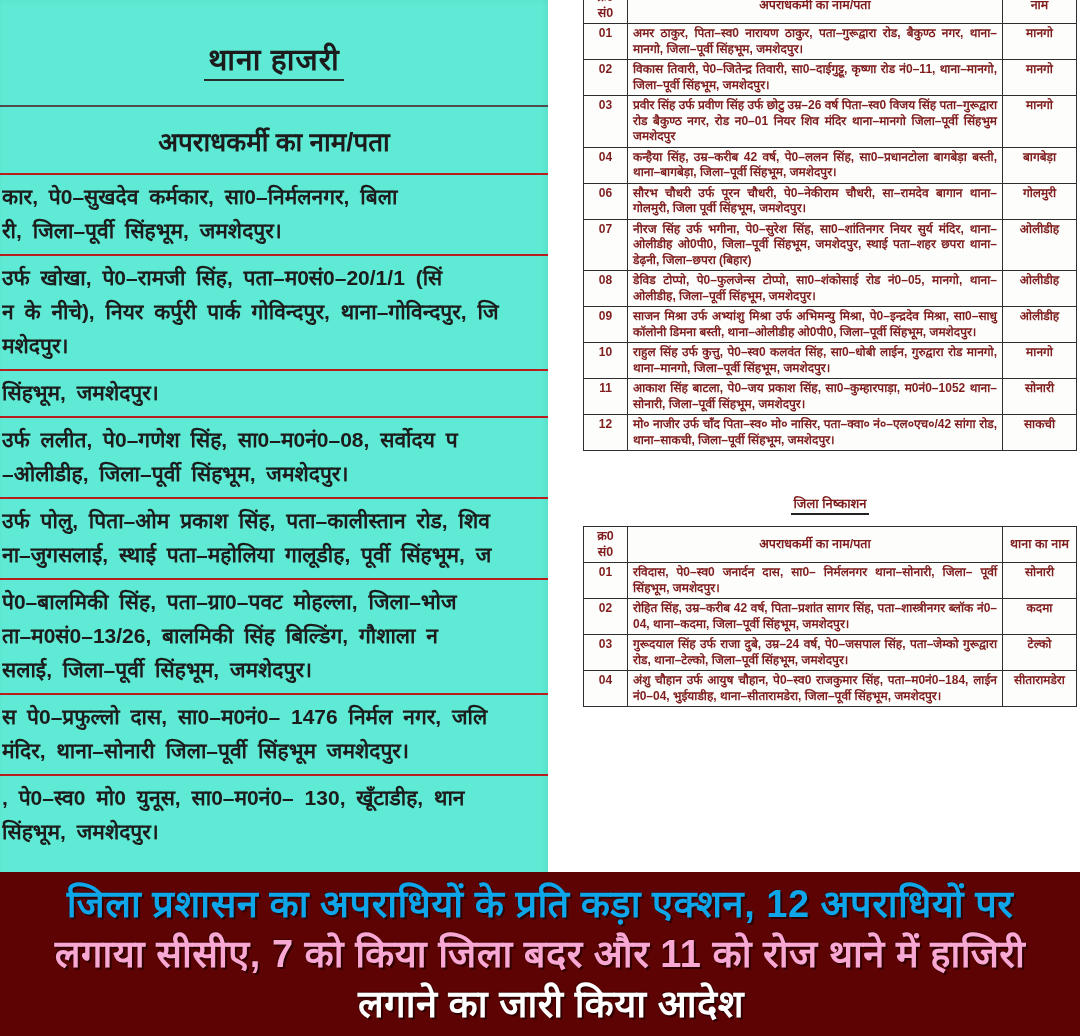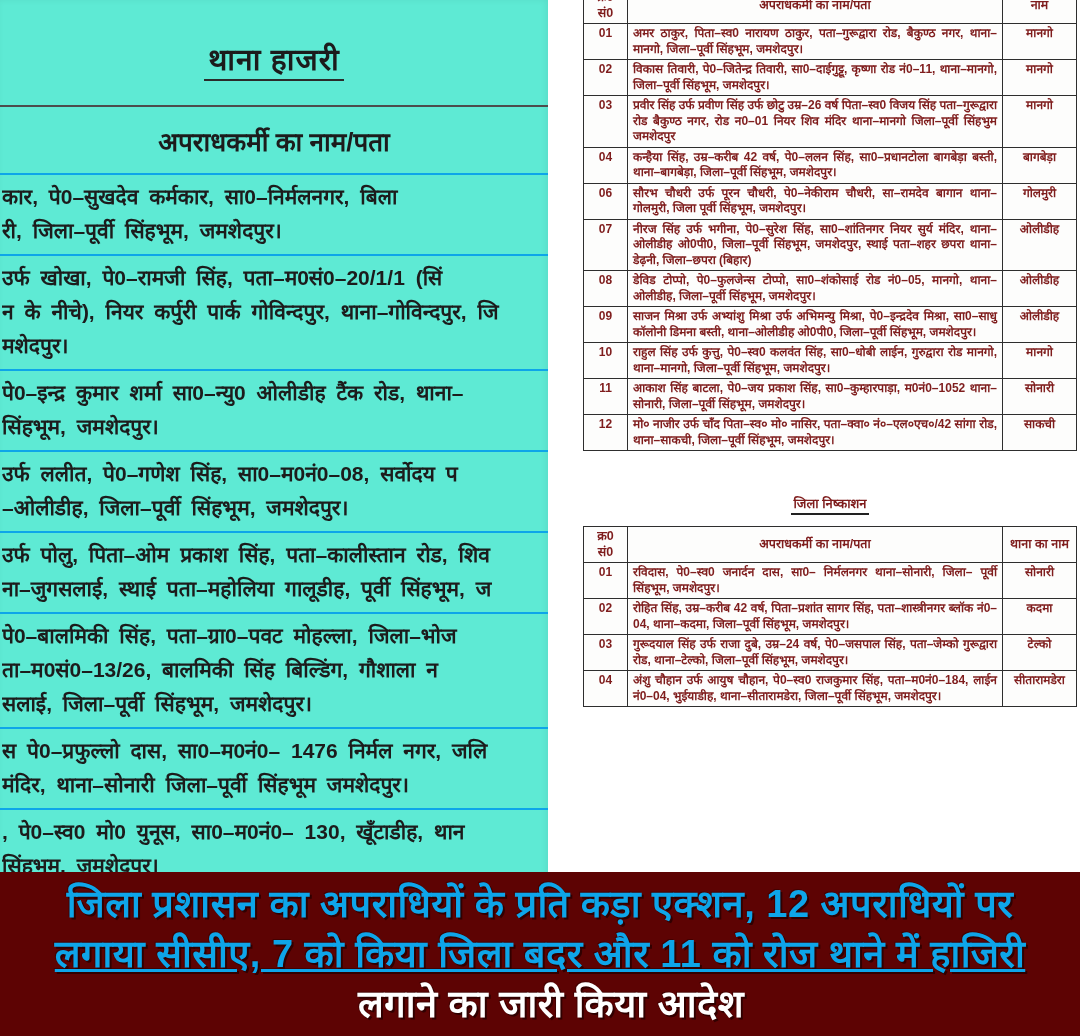--- a/index.html
+++ b/index.html
@@ -17,21 +17,21 @@
   .lp-title{
     margin:38px auto 0 auto;text-align:center;font-size:30px;font-weight:bold;
     letter-spacing:1px;
   }
   .lp-title span{border-bottom:2.5px solid #2b2b2b;padding:0 4px 3px 4px;}
   .lp-rule{border:none;border-top:2px solid #4c4c4c;margin:26px 0 0 0;}
   .lp-subtitle{
     text-align:center;font-size:26px;font-weight:bold;margin:16px 0 14px 0;
   }
   .lp-para{
-    border-top:2px solid #0ea5e9;padding:5px 2px 6px 2px;
+    border-top:2px solid #b91c1c;padding:5px 2px 6px 2px;
   }
   .lp-line{
     font-size:21px;font-weight:600;line-height:34px;white-space:nowrap;
     word-spacing:5px;overflow:hidden;
   }
   
   .right-col{
     position:absolute;left:583px;top:0;width:494px;color:#7f1d1d;
   }
   .tbl-clip{overflow:hidden;}
@@ -81,21 +81,20 @@
       <div class="lp-para">
         <div class="lp-line">कार, पे0–सुखदेव कर्मकार, सा0–निर्मलनगर, बिला</div>
         <div class="lp-line">री, जिला–पूर्वी सिंहभूम, जमशेदपुर।</div>
       </div>
       <div class="lp-para">
         <div class="lp-line">उर्फ खोखा, पे0–रामजी सिंह, पता–म0सं0–20/1/1 (सिं</div>
         <div class="lp-line">न के नीचे), नियर कर्पुरी पार्क गोविन्दपुर, थाना–गोविन्दपुर, जि</div>
         <div class="lp-line">मशेदपुर।</div>
       </div>
       <div class="lp-para">
-        <div class="lp-line">पे0–इन्द्र कुमार शर्मा सा0–न्यु0 ओलीडीह टैंक रोड, थाना–</div>
         <div class="lp-line">सिंहभूम, जमशेदपुर।</div>
       </div>
       <div class="lp-para">
         <div class="lp-line">उर्फ ललीत, पे0–गणेश सिंह, सा0–म0नं0–08, सर्वोदय प</div>
         <div class="lp-line">–ओलीडीह, जिला–पूर्वी सिंहभूम, जमशेदपुर।</div>
       </div>
       <div class="lp-para">
         <div class="lp-line">उर्फ पोलु, पिता–ओम प्रकाश सिंह, पता–कालीस्तान रोड, शिव</div>
         <div class="lp-line">ना–जुगसलाई, स्थाई पता–महोलिया गालूडीह, पूर्वी सिंहभूम, ज</div>
       </div>
@@ -234,15 +233,15 @@
           <td class="sn">04</td>
           <td class="details">अंशु चौहान उर्फ आयुष चौहान, पे0–स्व0 राजकुमार सिंह, पता–म0नं0–184, लाईन नं0–04, भुईयाडीह, थाना–सीतारामडेरा, जिला–पूर्वी सिंहभूम, जमशेदपुर।</td>
           <td class="station">सीतारामडेरा</td>
         </tr>
       </tbody>
   </table>
 </div>
 
 <div class="banner" style="background: rgb(93, 3, 3);">
   <div class="banner-line" style="color: #0ea5e9;">जिला प्रशासन का अपराधियों के प्रति कड़ा एक्शन, 12 अपराधियों पर</div>
-  <div class="banner-line" style="color: #0ea5e9; text-decoration: underline;">लगाया सीसीए, 7 को किया जिला बदर और 11 को रोज थाने में हाजिरी</div>
+  <div class="banner-line" style="color: #f9a8d4;">लगाया सीसीए, 7 को किया जिला बदर और 11 को रोज थाने में हाजिरी</div>
   <div class="banner-line" style="color: rgb(255, 255, 255); margin-left: 22px;">लगाने का जारी किया आदेश</div>
 </div>
 
 </body></html>

